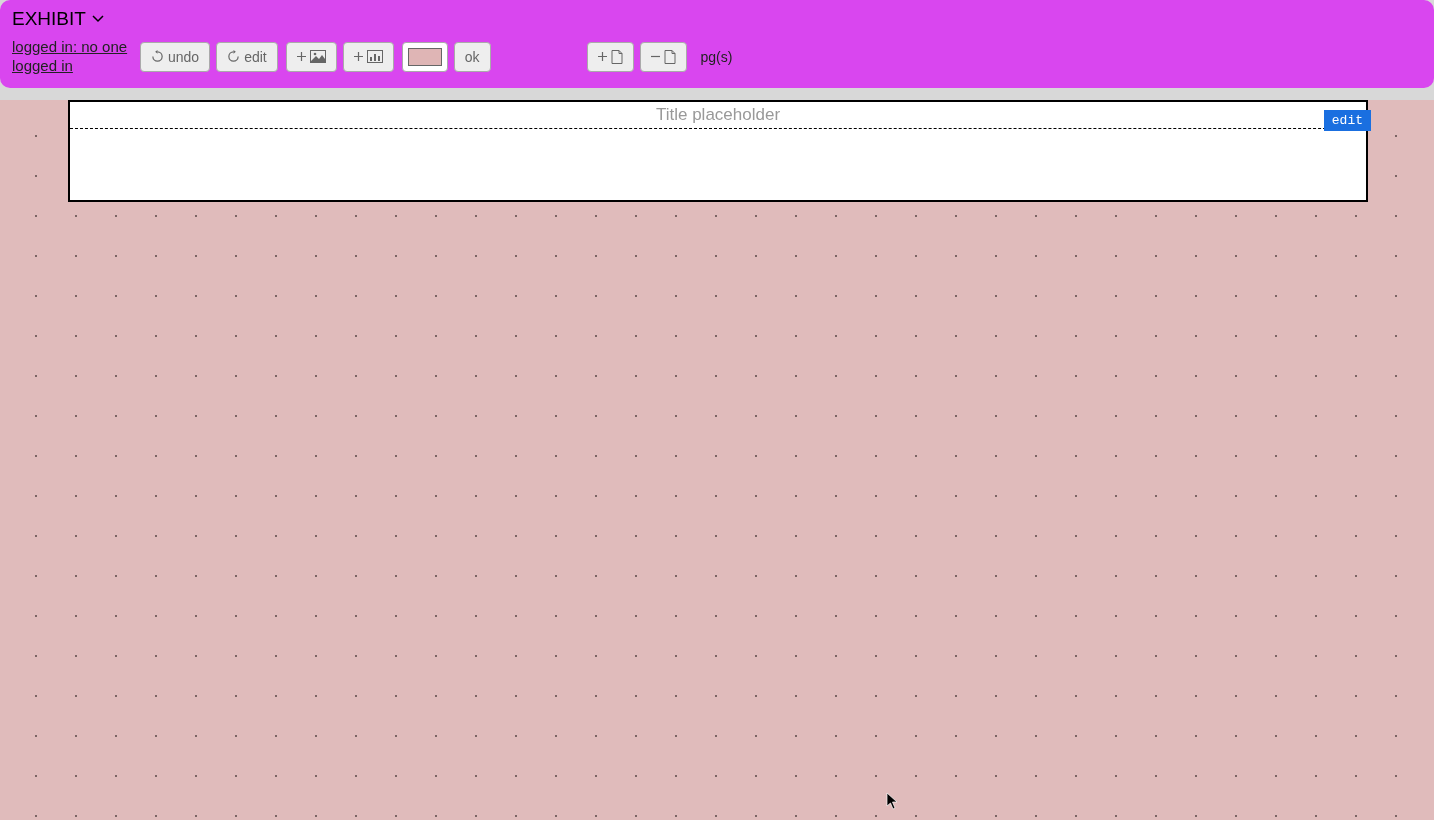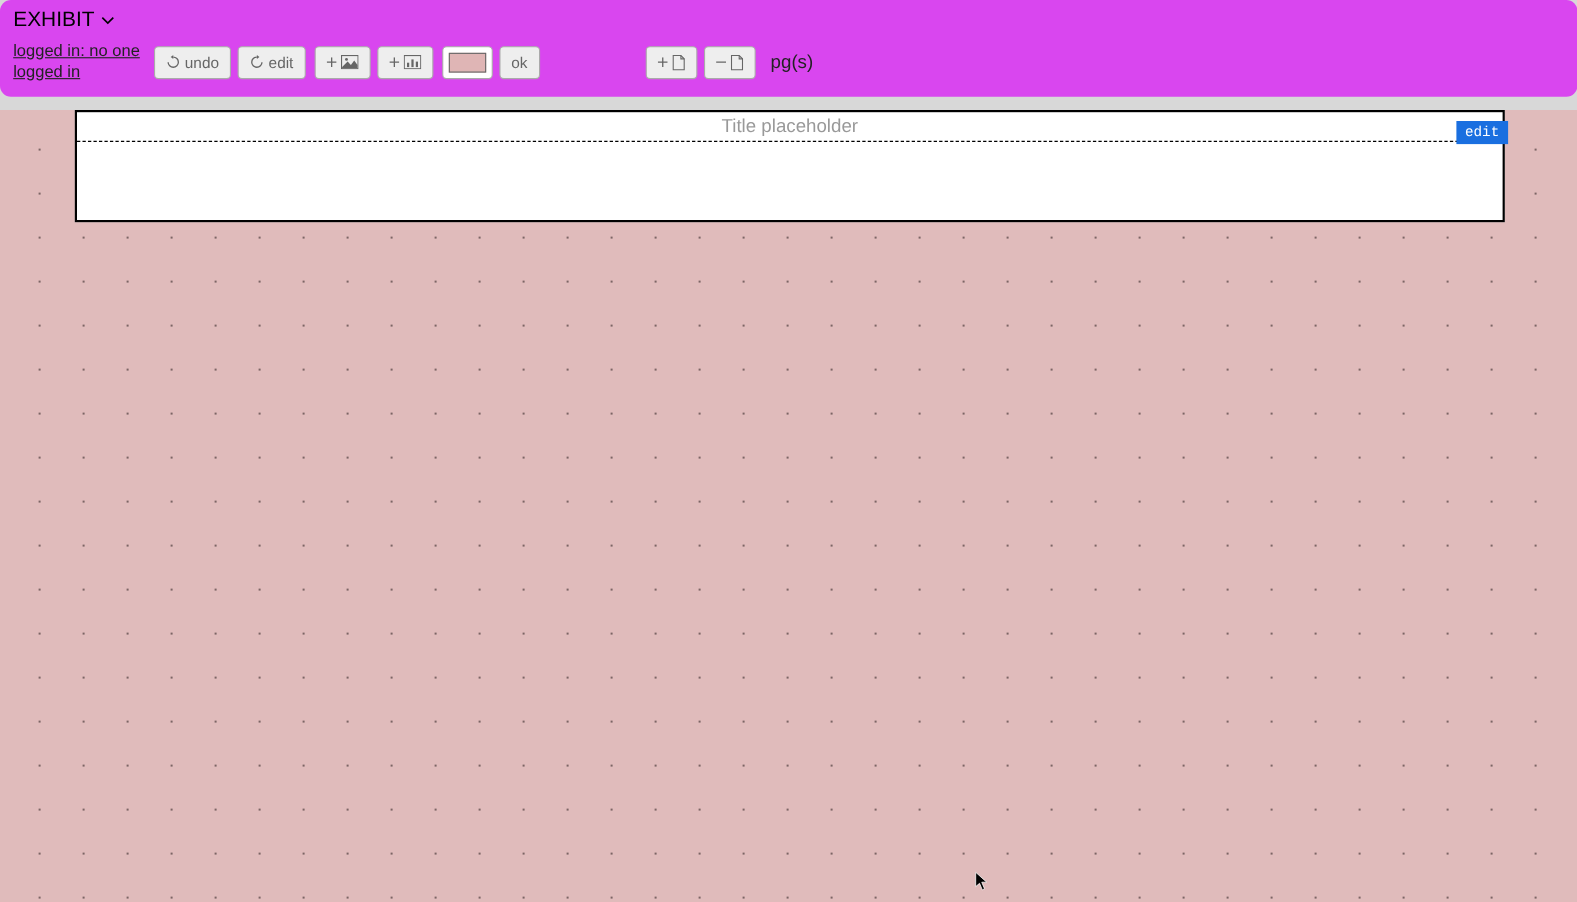--- a/index.html
+++ b/index.html
@@ -23,21 +23,21 @@
   height: 30px;
   justify-content: flex-end;
 }
 .btn-icon { display: inline-flex; }
 .swatch {
   width: 34px; height: 18px; border: 1px solid #666; background: #dfb5b5;
   display: inline-block;
 }
 .swatch-wrap { background: #fff; padding: 4px 5px; border: 1px solid #aaa; border-radius: 4px; height: 30px; display: inline-flex; align-items: center; }
 
-.pg-label { font-size: 17px; color: #222; margin-left: 8px; text-align: center; }
+.pg-label { font-size: 14px; color: #222; margin-left: 8px; text-align: center; }
 
 .spacer { flex: 1; }
 
 
 .canvas {
   position: absolute; top: 100px; left: 0; right: 0; bottom: 0;
   background-color: #e0bbbb;
   background-image: radial-gradient(circle, rgba(40,30,30,0.55) 0.8px, transparent 0.8px);
   background-size: 40px 40px;
   background-position: 16px 16px;

